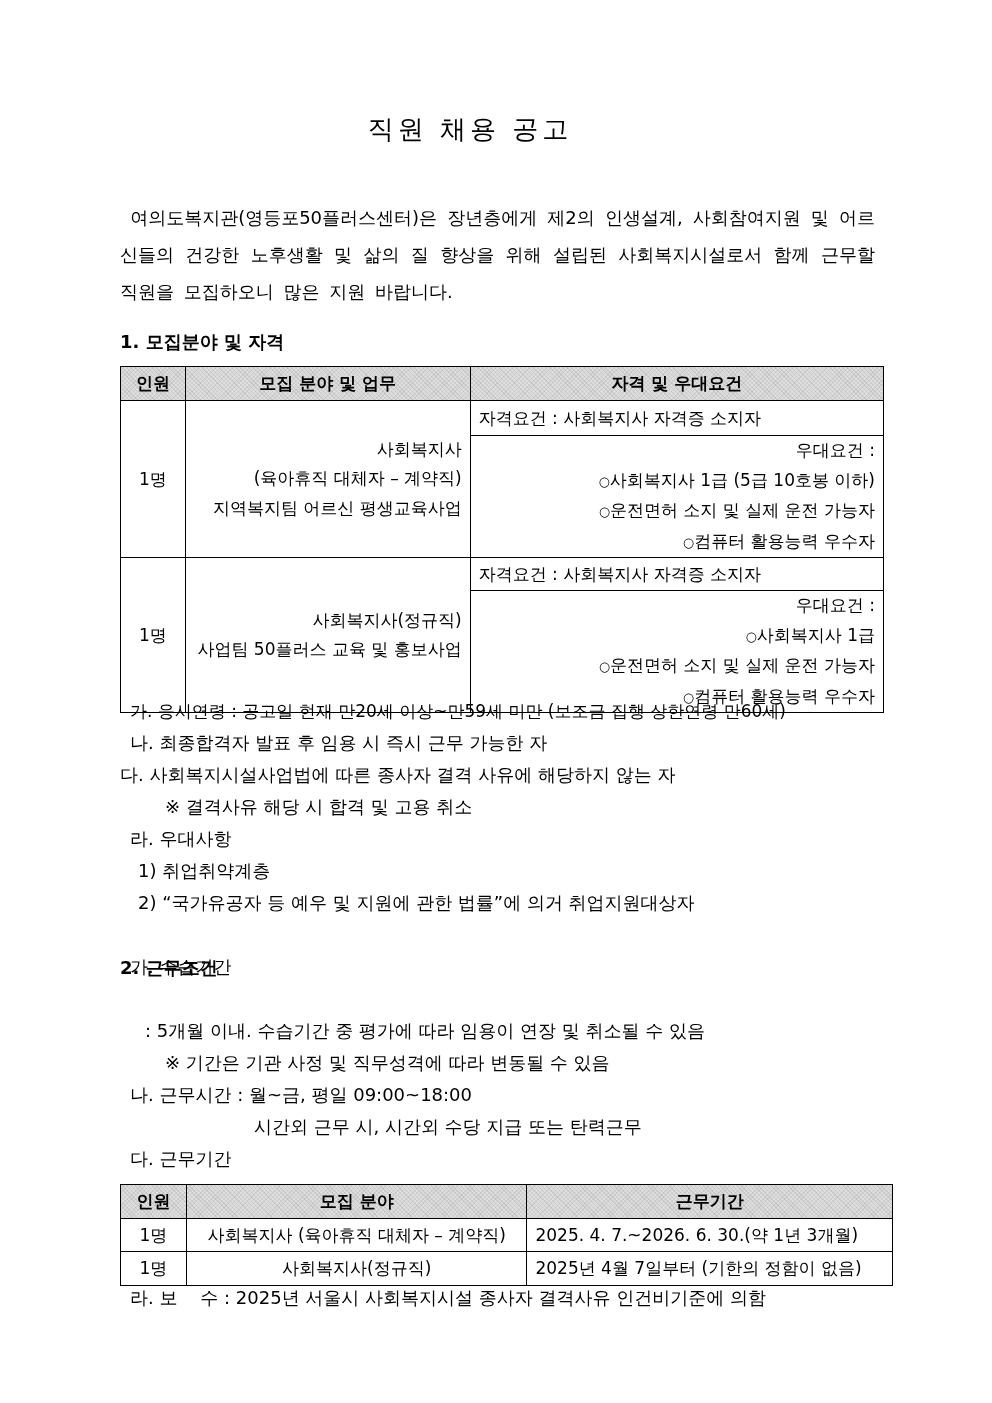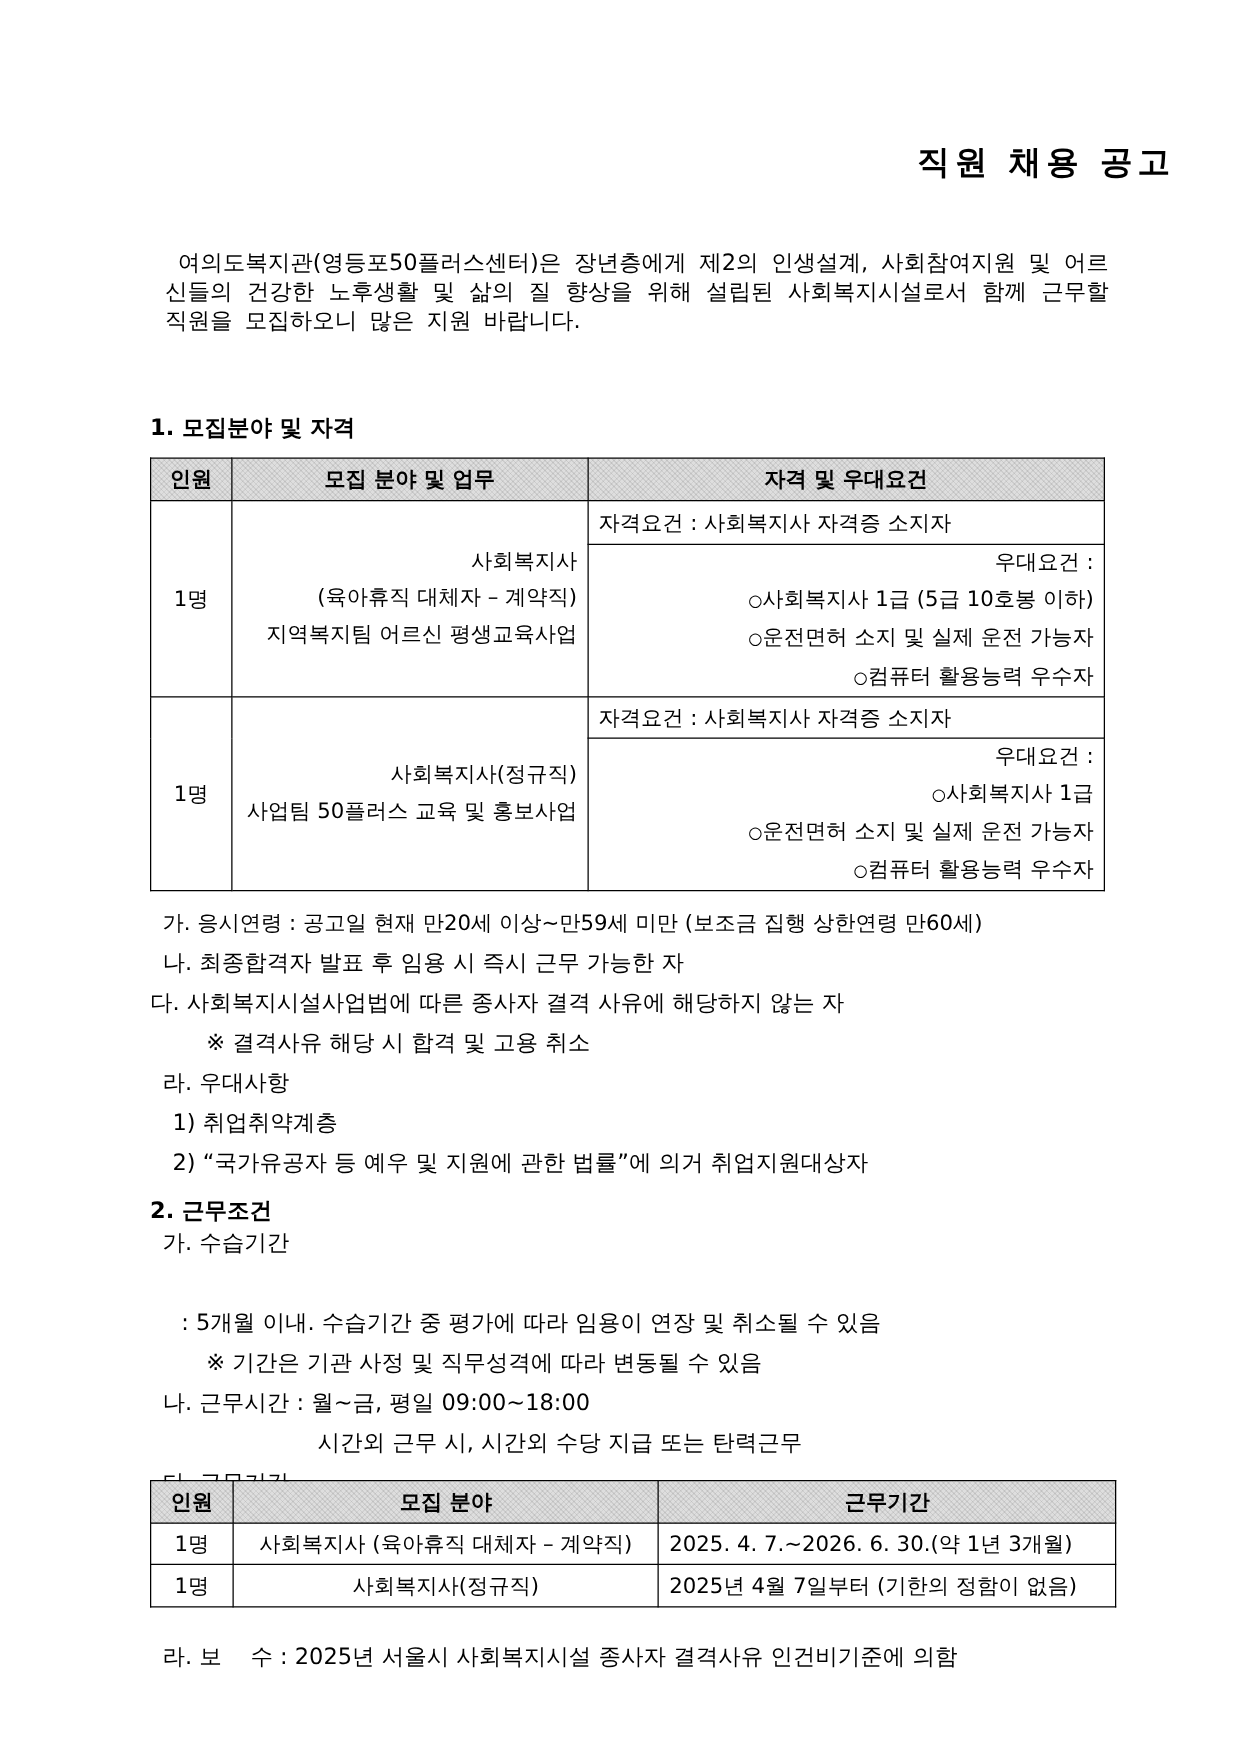--- a/index.html
+++ b/index.html
@@ -1,22 +1,22 @@
 <!DOCTYPE html>
 <html><head>
 <meta charset="utf-8">
 <style>
   html, body { margin:0; padding:0; background:#ffffff; }
   body { width:992px; height:1403px; position:relative; overflow:hidden;
          font-family: "DejaVu Sans", "Liberation Sans", sans-serif; color:#000; }
   .abs { position:absolute; white-space:nowrap; }
-  .title { left:0; width:940px; top:112px; text-align:right; font-size:26px; font-weight:bold; letter-spacing:4px; }
-  .intro { left:132px; width:755px; top:199px; font-size:18px; line-height:23px; text-align:justify; white-space:normal; word-spacing:4px; }
+  .title { left:0; width:940px; top:112px; text-align:center; font-size:26px; font-weight:normal; letter-spacing:4px; }
+  .intro { left:120px; width:755px; top:199px; font-size:18px; line-height:37px; text-align:justify; white-space:normal; word-spacing:4px; }
   .h { font-size:18px; font-weight:bold; }
-  .p { font-size:18px;margin-top:27px; }
+  .p { font-size:18px; }
   .hatch { background-color:#dedede;
            background-image: repeating-linear-gradient(45deg, rgba(0,0,0,0.08) 0 1px, transparent 1px 3px),
                              repeating-linear-gradient(-45deg, rgba(0,0,0,0.06) 0 1px, transparent 1px 3px); }
   table { border-collapse:collapse; position:absolute; font-size:17px; }
   td, th { border:1.3px solid #000; padding:0 8px; vertical-align:middle; }
   th { font-weight:bold; font-size:17px; }
   .c { text-align:center; }
   .cell-lines div { line-height:29.5px; white-space:nowrap;text-align:right; }
   .bul { padding-left:12px; }
   .bul span.b { display:inline-block; width:24px; font-size:13px; }

